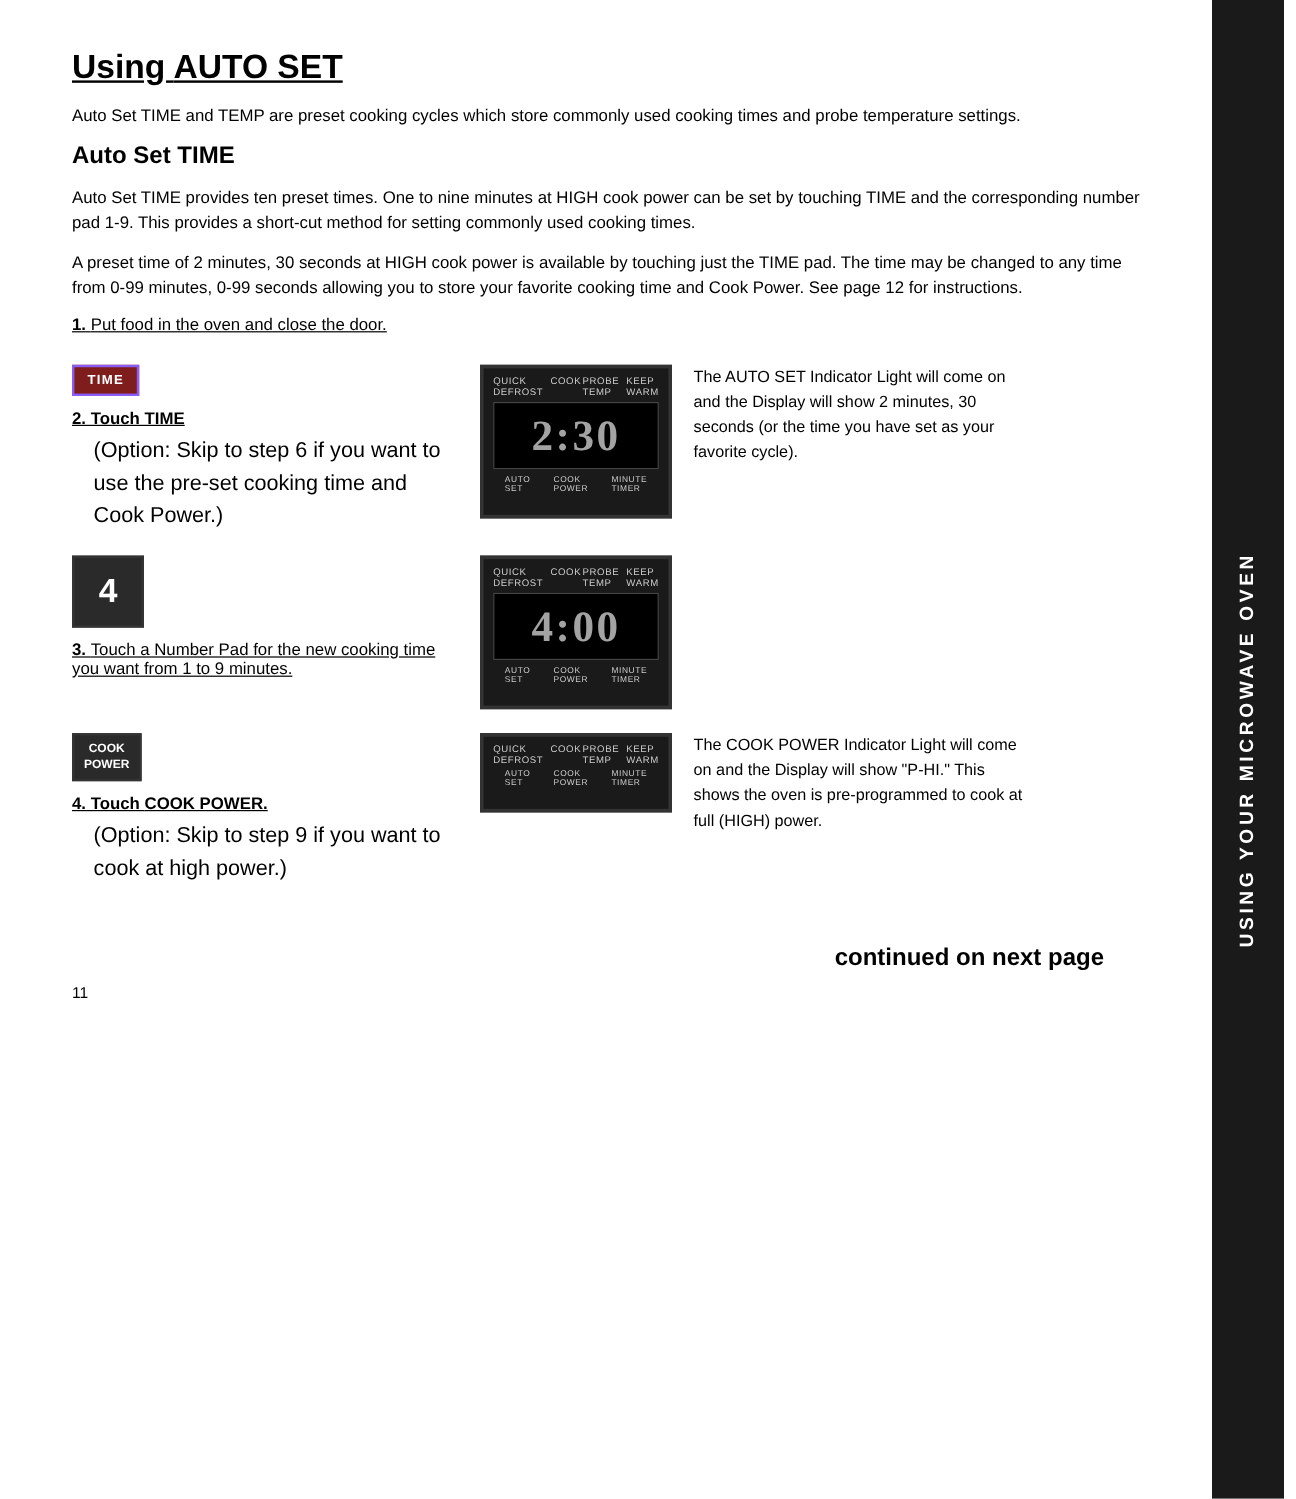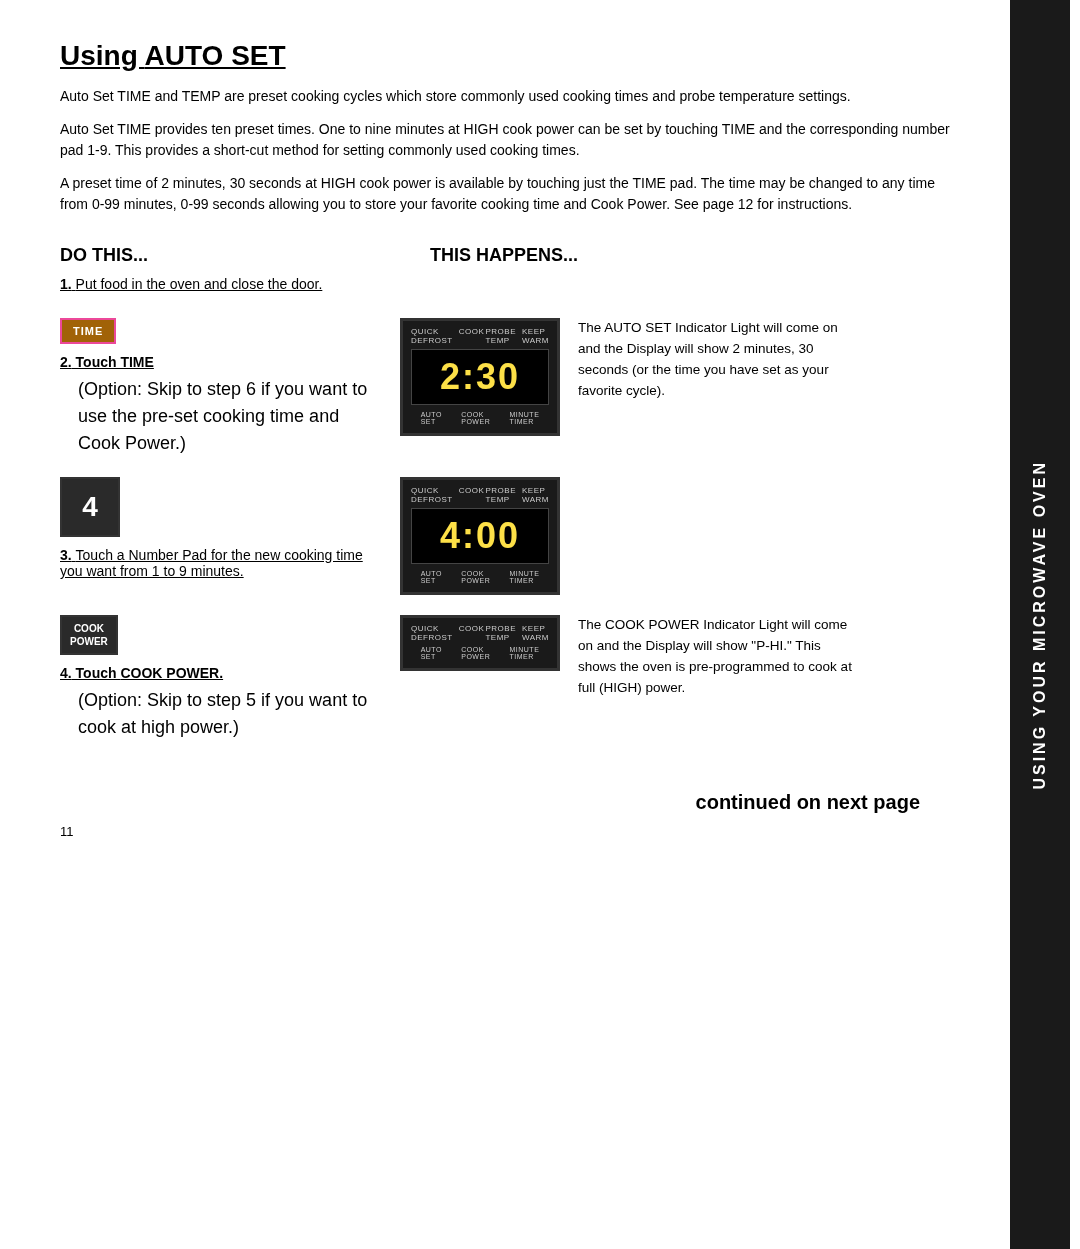--- a/index.html
+++ b/index.html
@@ -105,22 +105,22 @@
     .step-label span { font-weight: normal; }
     .step-sub {
       font-size: 18px;
       line-height: 1.5;
       margin-left: 18px;
     }
 
     
     .key-button {
       display: inline-block;
-      border: 2px solid #ec4899;
-      background: #a16207;
+      border: 2px solid #8b5cf6;
+      background: #7f1d1d;
       color: #fff;
       font-size: 11px;
       font-weight: bold;
       padding: 5px 11px;
       margin-bottom: 10px;
       letter-spacing: 1px;
       min-width: 50px;
       text-align: center;
     }
     .key-button-large {
@@ -148,42 +148,42 @@
       text-align: center;
       line-height: 1.3;
     }
 
     
     .display-panel {
       width: 160px;
       border: 3px solid #333;
       background: #1a1a1a;
       color: #fff;
-      padding: 6px 8px 8px 8px;
+      padding: 6px 8px 18px 8px;
       flex-shrink: 0;
     }
     .panel-top {
       display: flex;
       justify-content: space-between;
       font-size: 8px;
       color: #ccc;
       letter-spacing: 0.5px;
       margin-bottom: 4px;
     }
     .panel-top-left { display: flex; gap: 6px; }
     .panel-top-right { display: flex; gap: 6px; }
     .panel-display {
       background: #000;
       text-align: center;
       font-size: 36px;
       font-weight: bold;
       letter-spacing: 2px;
       padding: 6px 4px;
-      color: #fde047;
-      font-family: Liberation Sans, sans-serif;
+      color: #a3a3a3;
+      font-family: Liberation Serif, serif;
       border: 1px solid #444;
       margin-bottom: 6px;
     }
     .panel-bottom {
       display: flex;
       justify-content: space-around;
       font-size: 7px;
       color: #ccc;
       letter-spacing: 0.5px;
     }
@@ -211,28 +211,25 @@
 <body>
 
 <div class="main-content">
 
   <h1 class="page-title">
     <span>Using </span><span>AUTO SET</span>
   </h1>
 
   <p class="body-text">Auto Set TIME and TEMP are preset cooking cycles which store commonly used cooking times and probe temperature settings.</p>
 
+  <h2 class="section-heading">Auto Set TIME</h2>
 
   <p class="body-text">Auto Set TIME  provides ten preset times. One to nine minutes at HIGH cook power can be set by touching TIME and the corresponding number pad 1-9. This provides a short-cut method for setting commonly used cooking times.</p>
   <p class="body-text">A preset time of 2 minutes, 30 seconds at HIGH cook power is available by touching just the TIME pad. The time may be changed to any time from 0-99 minutes, 0-99 seconds allowing you to store your favorite cooking time and Cook Power. See page 12 for instructions.</p>
 
-  <div class="instruction-header">
-    <div class="col-do">DO THIS...</div>
-    <div class="col-happens">THIS HAPPENS...</div>
-  </div>
 
   <div class="steps-area">
 
     <div class="step-row">
       <div class="step-left">
         <p class="step-label">
           <strong>1.</strong> <span>Put food in the oven and close the door.</span>
         </p>
       </div>
     </div>
@@ -299,21 +296,21 @@
 
     <div class="step-row">
       <div class="step-left">
         <div class="key-button-cook">
           <span>COOK</span><br>
           <span>POWER</span>
         </div>
         <p class="step-label">
           <strong>4.</strong> Touch <strong>COOK POWER.</strong>
         </p>
-        <p class="step-sub">(Option: Skip to step 5 if you want to cook at high power.)</p>
+        <p class="step-sub">(Option: Skip to step 9 if you want to cook at high power.)</p>
       </div>
       <div class="step-right">
         <div class="display-panel">
           <div class="panel-top">
             <div class="panel-top-left">
               <span>QUICK<br>DEFROST</span>
               <span>COOK</span>
             </div>
             <div class="panel-top-right">
               <span>PROBE<br>TEMP</span>

